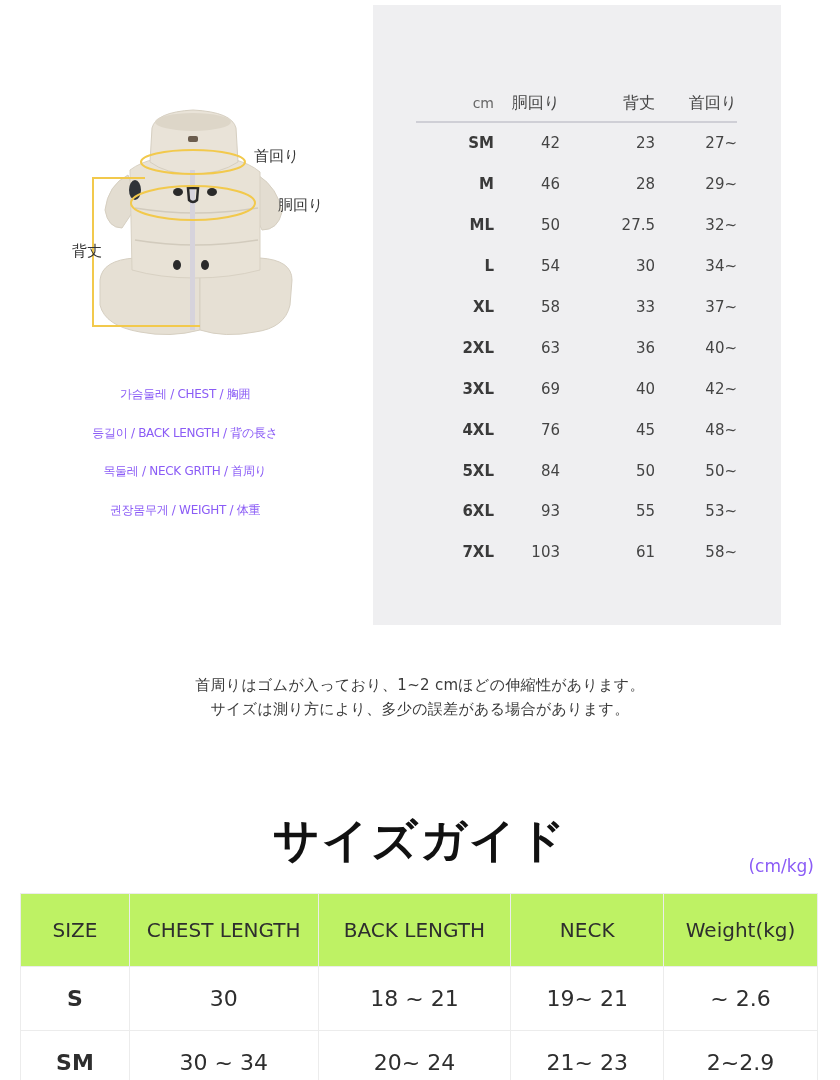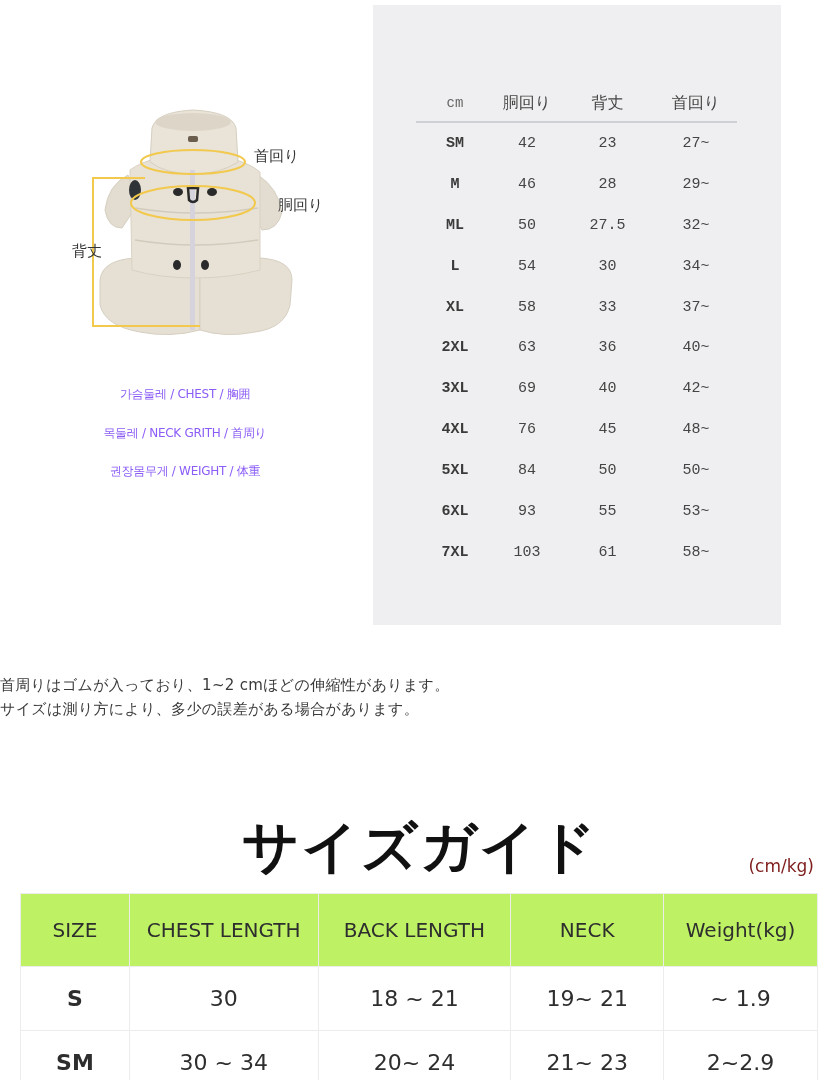--- a/index.html
+++ b/index.html
@@ -14,36 +14,36 @@
     
     .legend { position: absolute; left: 20px; top: 380px; width: 330px; }
     .legend-line { height: 38.5px; line-height: 28px; font-size: 12px; color: #8b5cf6; text-align: center; white-space: nowrap; letter-spacing: -0.3px; }
 
     
     .panel { position: absolute; left: 373px; top: 5px; width: 408px; height: 620px; background: #efeff1; }
     .panel-table { position: absolute; left: 43px; top: 80px; width: 321px; }
     .pt-head { display: flex; height: 38px; align-items: center; border-bottom: 2px solid #cfcfd6; }
     .pt-row { display: flex; height: 40.9px; align-items: center; }
     .pt-row:first-of-type { margin-top: 2px; }
-    .pt-cell { text-align: center; font-size: 15px; color: #444; font-family: Liberation Mono, monospace; }
+    .pt-cell { text-align: right; font-size: 15px; color: #444; }
     .pt-head .pt-cell { font-size: 16px; color: #444; }
     .pt-head .pt-cell.unit { font-size: 14px; color: #666; }
     .c0 { width: 78px; }
     .c1 { width: 66px; }
     .c2 { width: 95px; }
     .c3 { width: 82px; }
     .pt-row .c0 { font-weight: bold; color: #3a3a3a; }
 
     
-    .notes { position: absolute; left: 0; top: 673px; width: 840px; }
+    .notes { position: absolute; left: 0; top: 673px; width: 840px; text-align: center; }
     .note-line { font-size: 15px; line-height: 24px; color: #3a3a3a; letter-spacing: 0.3px; }
 
     
-    .guide-title { position: absolute; left: 0; top: 810px; width: 840px; text-align: center; font-size: 56px; font-weight: bold; color: #111; letter-spacing: 2px; }
-    .guide-unit { position: absolute; right: 26px; top: 856px; font-size: 17px; color: #7f1d1d; }
+    .guide-title { position: absolute; left: 0; top: 810px; width: 840px; text-align: center; font-size: 46px; font-weight: bold; color: #111; letter-spacing: 2px; }
+    .guide-unit { position: absolute; right: 26px; top: 856px; font-size: 17px; color: #8b5cf6; }
 
     .guide-table { position: absolute; left: 20px; top: 893px; width: 798px; border-collapse: collapse; }
     .guide-table th, .guide-table td { border: 1px solid #ececec; text-align: center; color: #2e2e2e; }
     .guide-table th { height: 73px; background: #bef264; font-weight: normal; font-size: 20px; }
     .guide-table td { height: 64px; background: #fff; font-size: 22px; }
     .guide-table td.size { font-weight: bold; }
     .gc0 { width: 109px; } .gc1 { width: 189px; } .gc2 { width: 193px; } .gc3 { width: 153px; } .gc4 { width: 154px; }
   </style>
 </head>
 <body>
@@ -80,20 +80,21 @@
     <ellipse cx="133" cy="103" rx="62" ry="17" fill="none" stroke="#f2c94c" stroke-width="2"></ellipse>
     <path d="M85 78 L33 78 L33 226 L140 226" fill="none" stroke="#f2c94c" stroke-width="2"></path>
   </svg>
   <span class="illus-label" style="left:194px; top:47px;">首回り</span>
   <span class="illus-label" style="left:218px; top:96px;">胴回り</span>
   <span class="illus-label" style="left:12px; top:142px;">背丈</span>
 </div>
 
 <div class="legend">
   <div class="legend-line">가슴둘레 / CHEST / 胸囲</div>
+  <div class="legend-line">등길이 / BACK LENGTH / 背の長さ</div>
   <div class="legend-line">목둘레 / NECK GRITH / 首周り</div>
   <div class="legend-line">권장몸무게 / WEIGHT / 体重</div>
 </div>
 
 <div class="panel">
   <div class="panel-table">
     <div class="pt-head">
       <div class="pt-cell c0 unit">cm</div>
       <div class="pt-cell c1">胴回り</div>
       <div class="pt-cell c2">背丈</div>
@@ -185,21 +186,21 @@
       <th class="gc3">NECK</th>
       <th class="gc4">Weight(kg)</th>
     </tr>
   </thead>
   <tbody>
     <tr>
       <td class="size">S</td>
       <td>30</td>
       <td>18 ~ 21</td>
       <td>19~ 21</td>
-      <td>~ 1.9</td>
+      <td>~ 2.6</td>
     </tr>
     <tr>
       <td class="size">SM</td>
       <td>30 ~ 34</td>
       <td>20~ 24</td>
       <td>21~ 23</td>
       <td>2~2.9</td>
     </tr>
   </tbody>
 </table>

